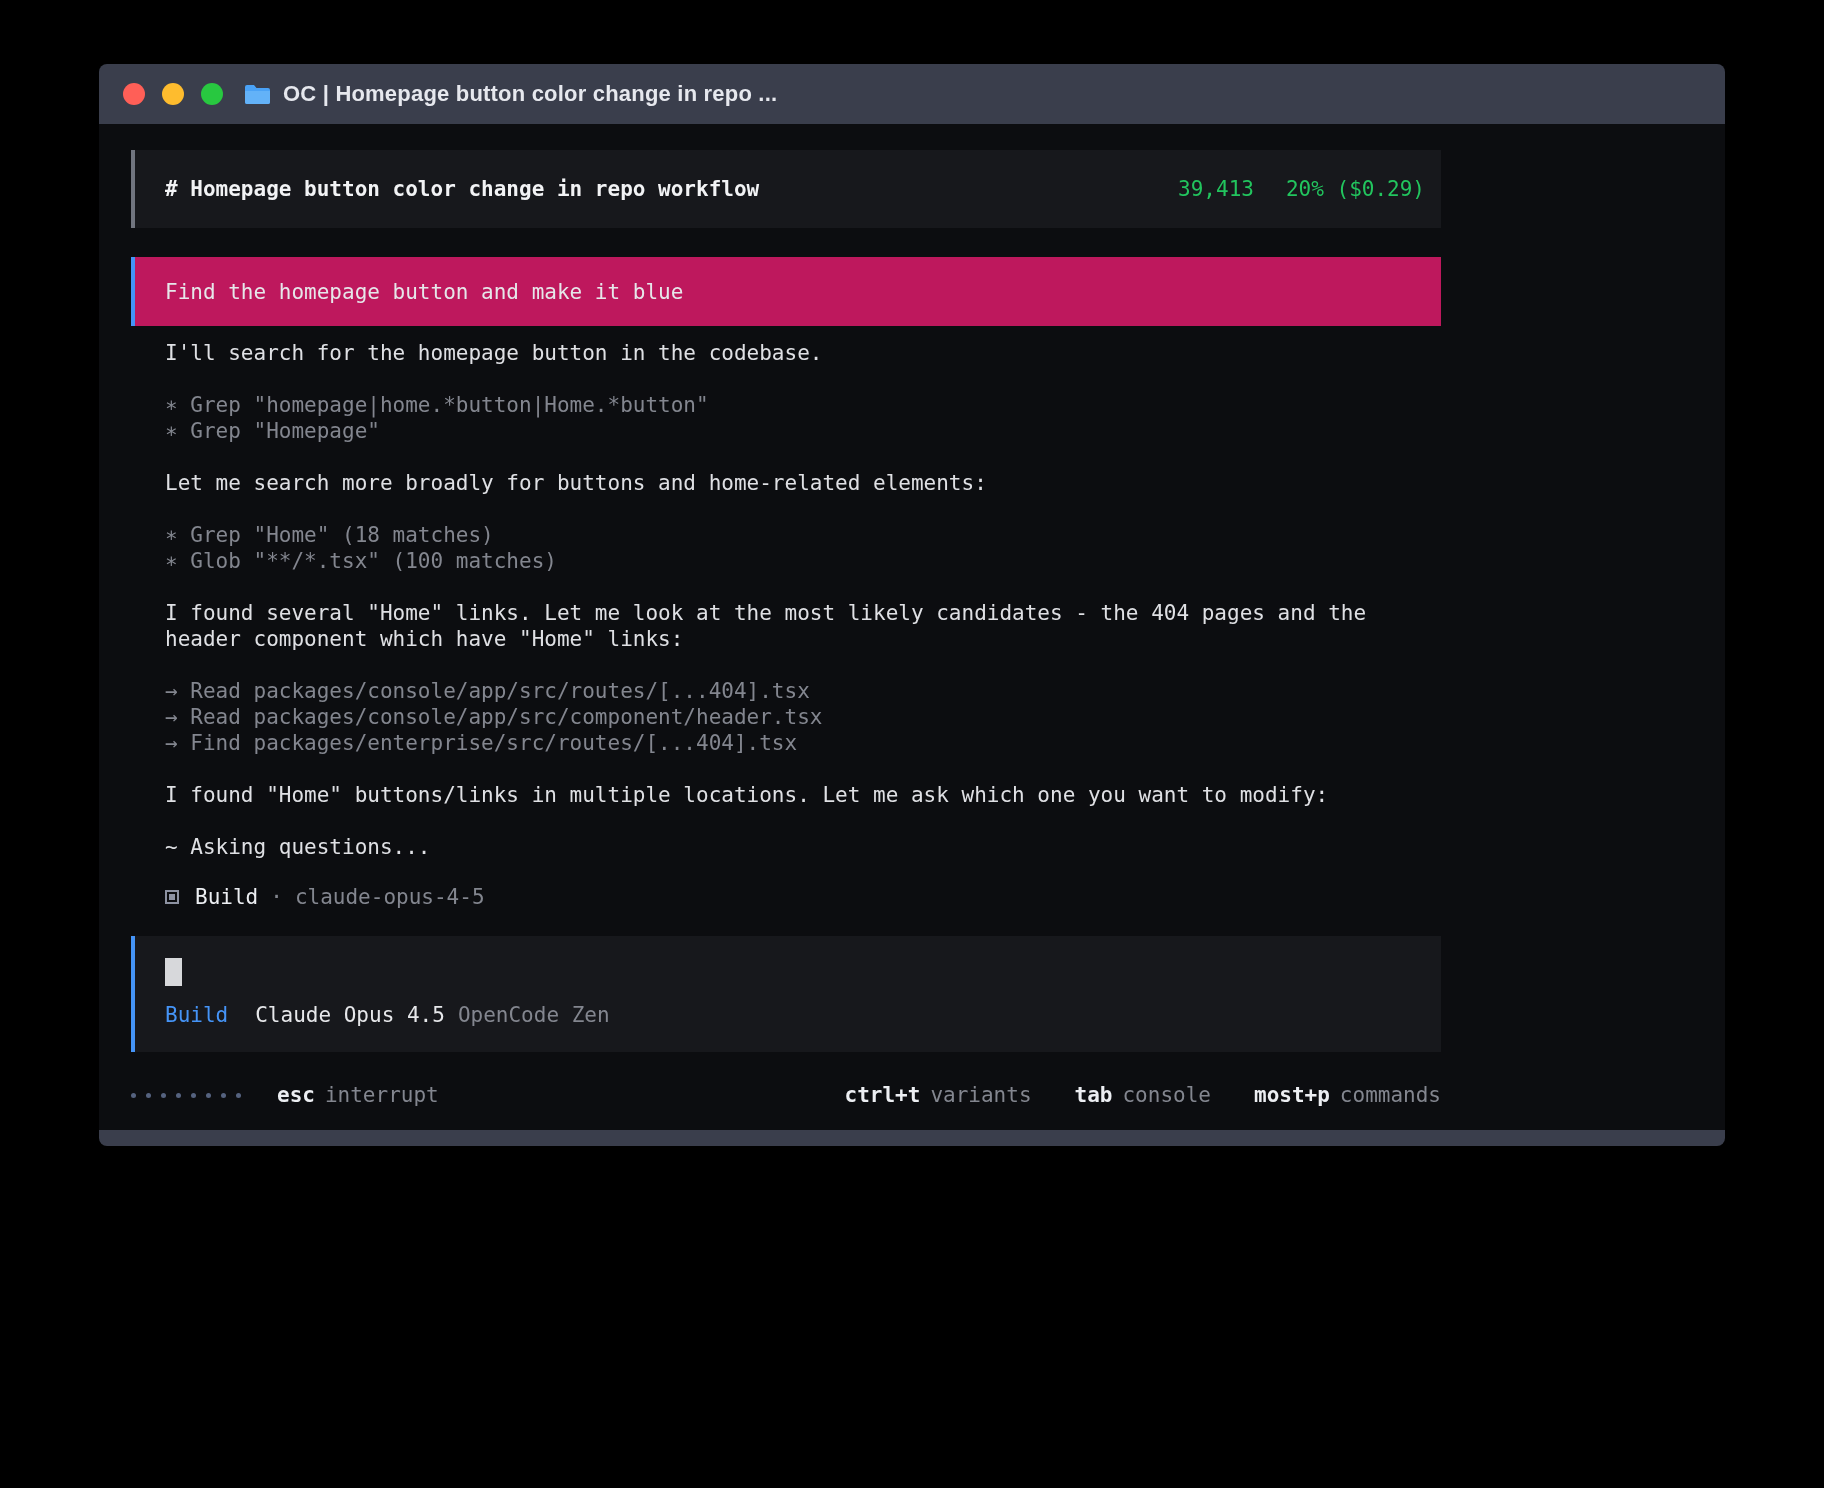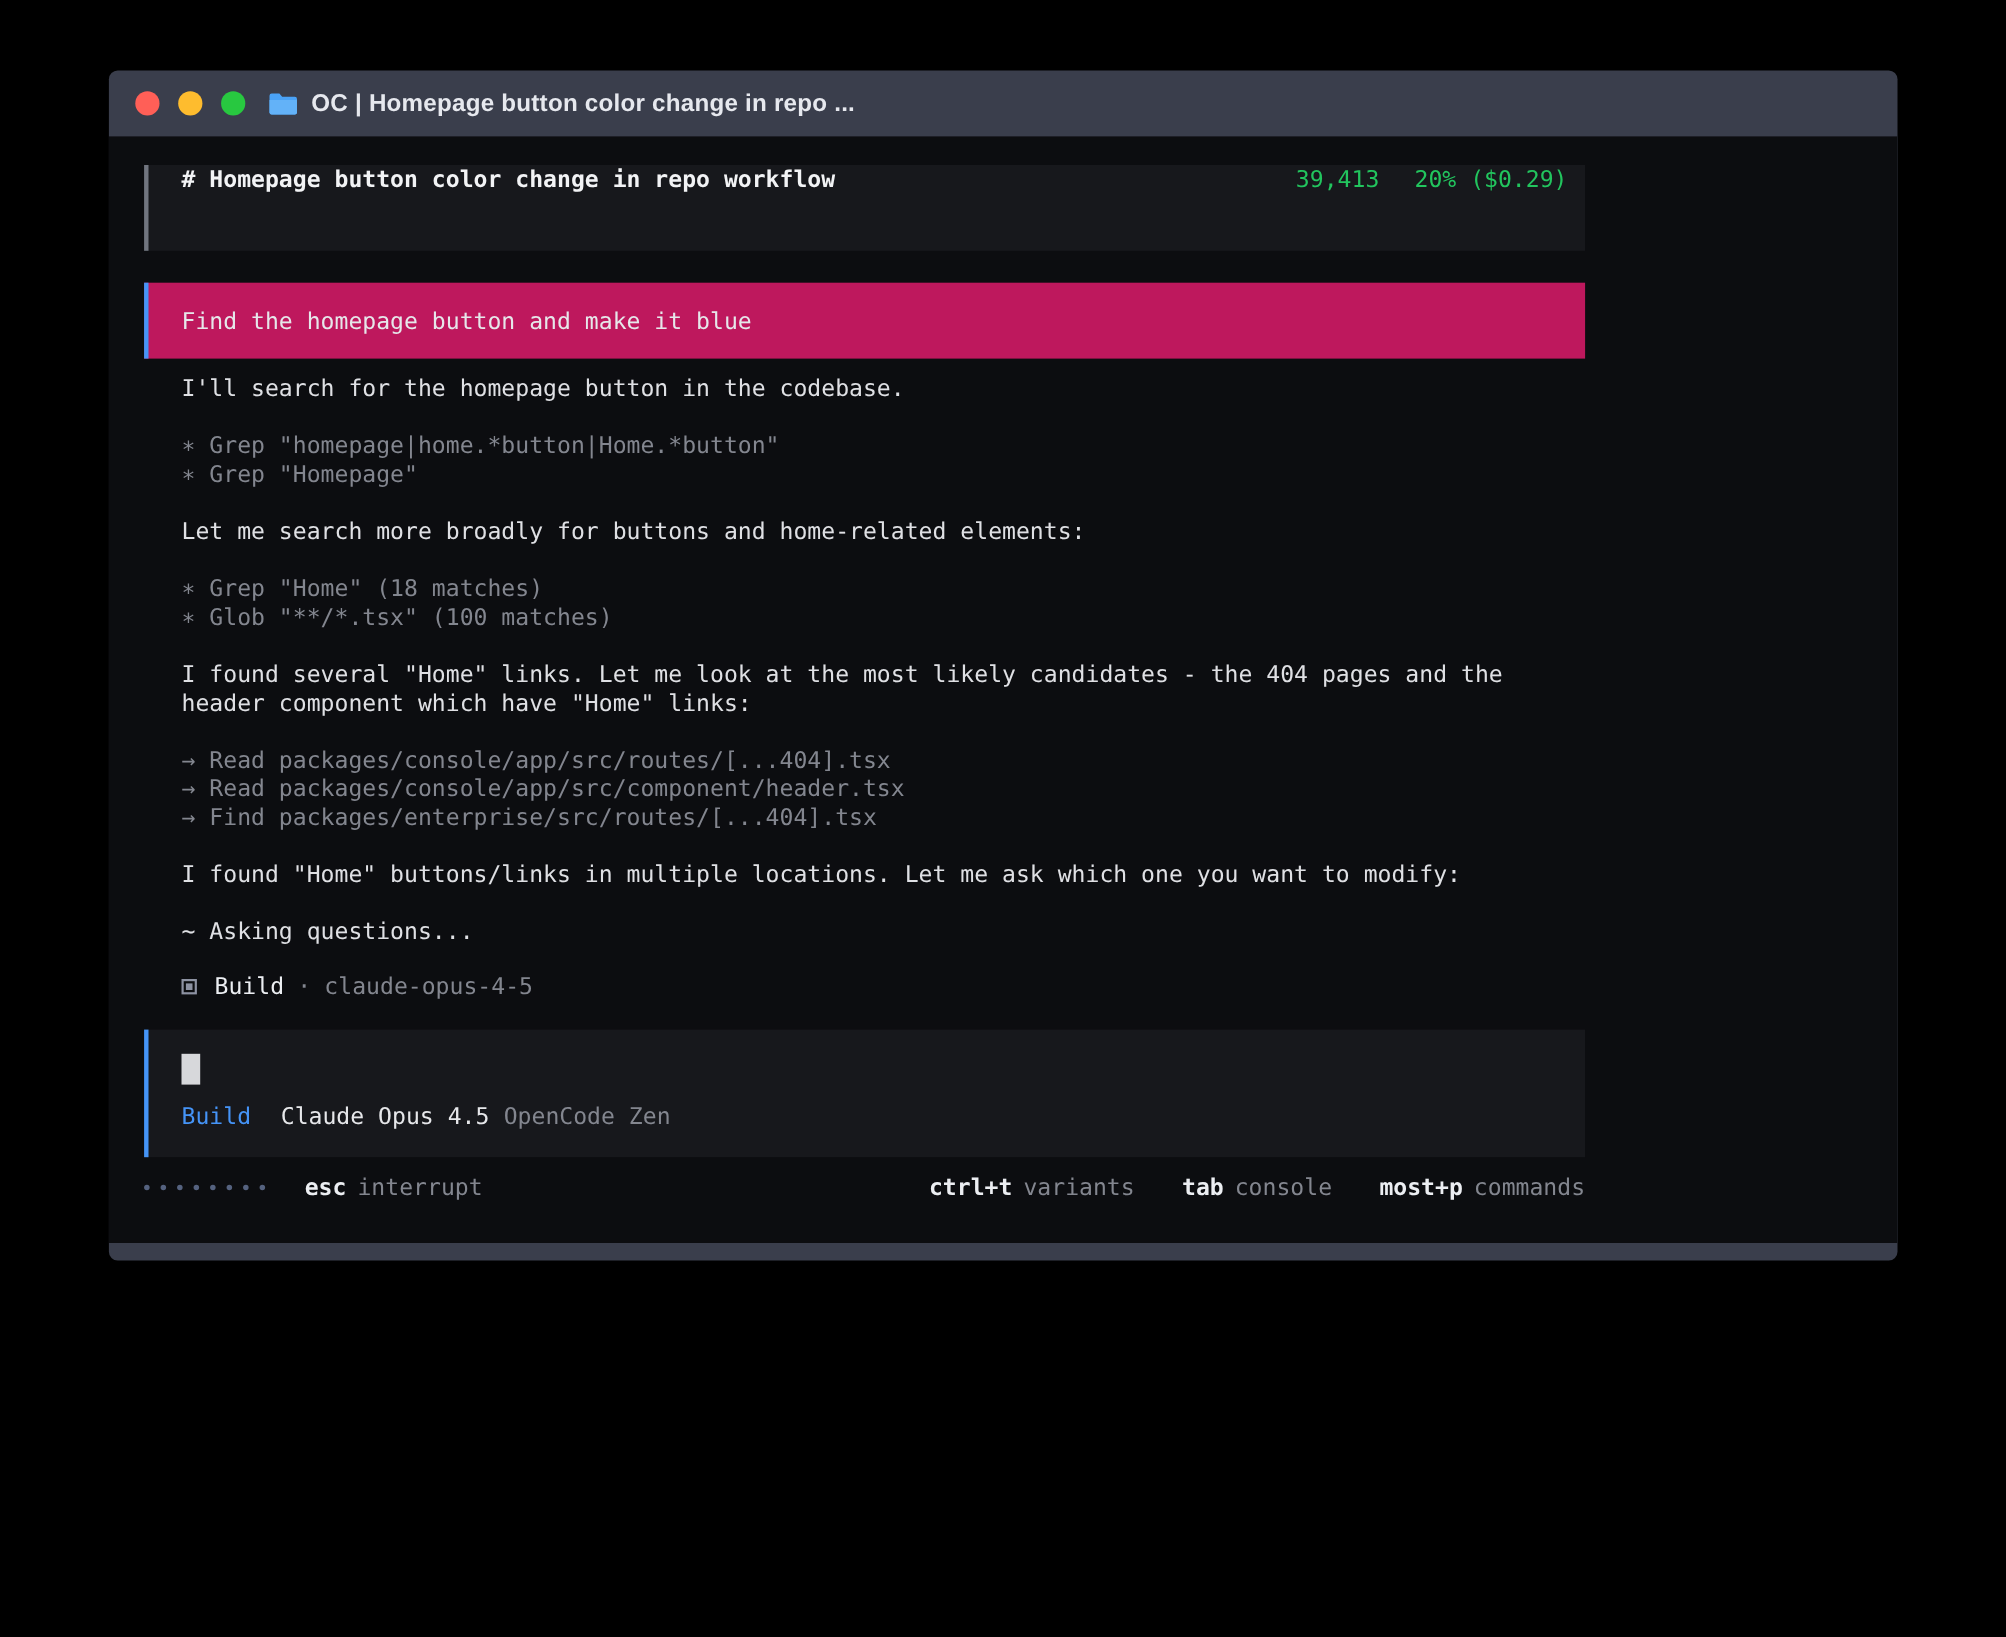--- a/index.html
+++ b/index.html
@@ -21,21 +21,21 @@
   .light.min   { background:#febc2e; }
   .light.max   { background:#28c840; }
   .folder { margin-left:21px; display:inline-flex; align-items:center; }
   .wtitle { margin-left:12px; font-size:22px; font-weight:bold; color:#e6e8ee; letter-spacing:.2px; }
 
   .tbody { height:1006px; background:#0c0d10; }
   .content { width:1310px; margin-left:32px; padding-top:26px; font-size:21px; line-height:26px; color:#dfe0e4; }
 
   .hdr-block {
     height:78px; background:#17181c; border-left:4px solid #71757f;
-    display:flex; align-items:flex-start; justify-content:space-between;
+    display:flex; align-items:center; justify-content:space-between;
     padding:0 16px 0 30px;
   }
   .hdr-title { font-weight:bold; color:#f2f3f5; }
   .hdr-right { display:flex; gap:32px; color:#22c55e; }
 
   .user-block {
     margin-top:29px; height:69px; background:#be185d; border-left:4px solid #4594f7;
     display:flex; align-items:center; padding-left:30px; color:#e6e7ea;
   }
 
@@ -57,21 +57,21 @@
   .input-block {
     margin-top:26px; background:#17181c; border-left:4px solid #4594f7;
     padding:22px 0 24px 30px;
   }
   .cursor { width:17px; height:28px; background:#d7d8db; }
   .model-row { margin-top:16px; display:flex; align-items:baseline; }
   .mode { color:#4594f7; margin-right:27px; }
   .model { color:#e6e7ea; margin-right:13px; }
 
   .footer {
-    margin-top:14px; width:1310px; display:flex;
+    margin-top:30px; width:1310px; display:flex;
     justify-content:space-between; align-items:center;
   }
   .f-left { display:flex; align-items:center; }
   .spinner { display:flex; gap:10px; margin-right:36px; }
   .spinner .dot { width:5px; height:5px; border-radius:50%; background:#55627f; }
   .hint b { color:#eceef2; font-weight:bold; }
   .hint .dim { margin-left:10px; }
   .f-right { display:flex; gap:43px; }
 </style>
 </head>

